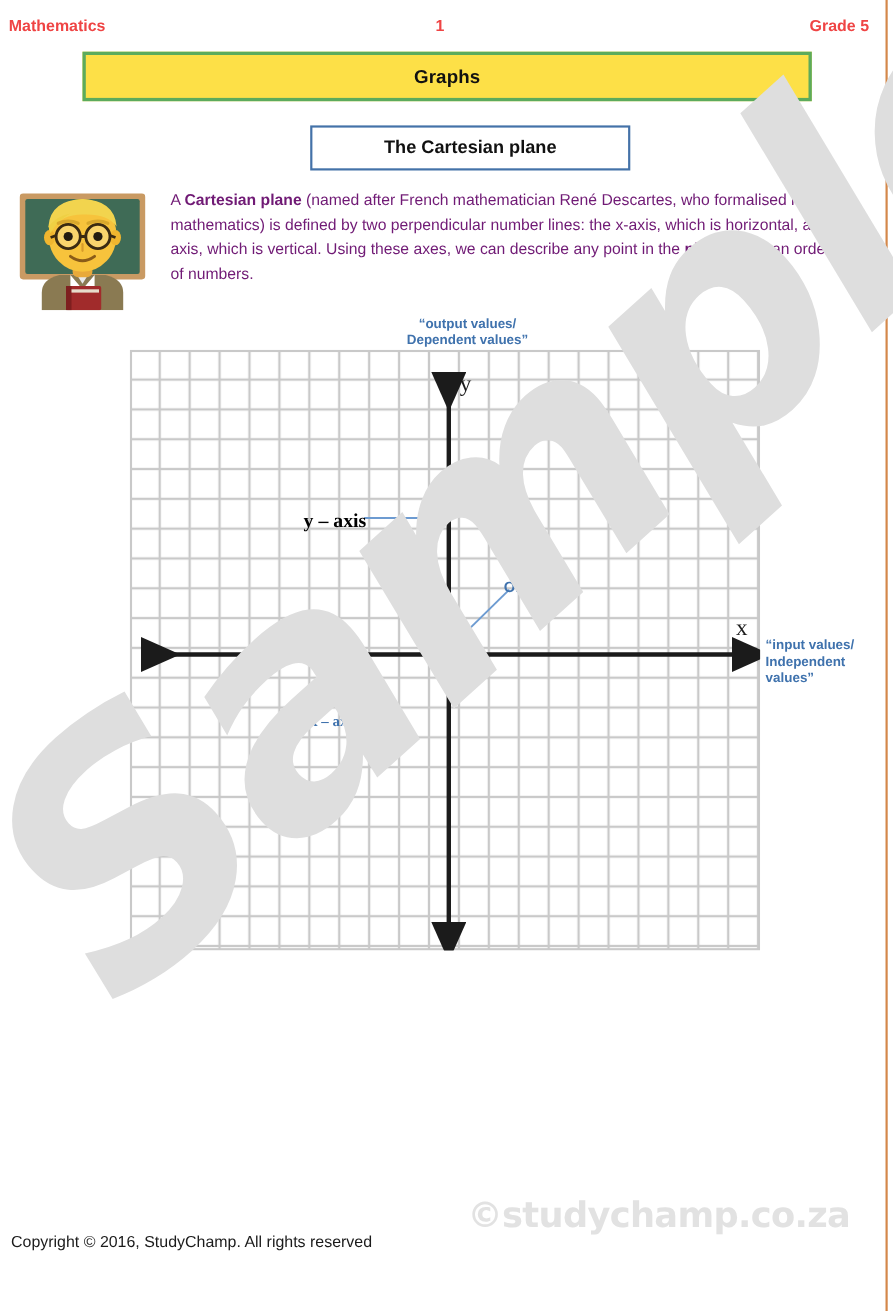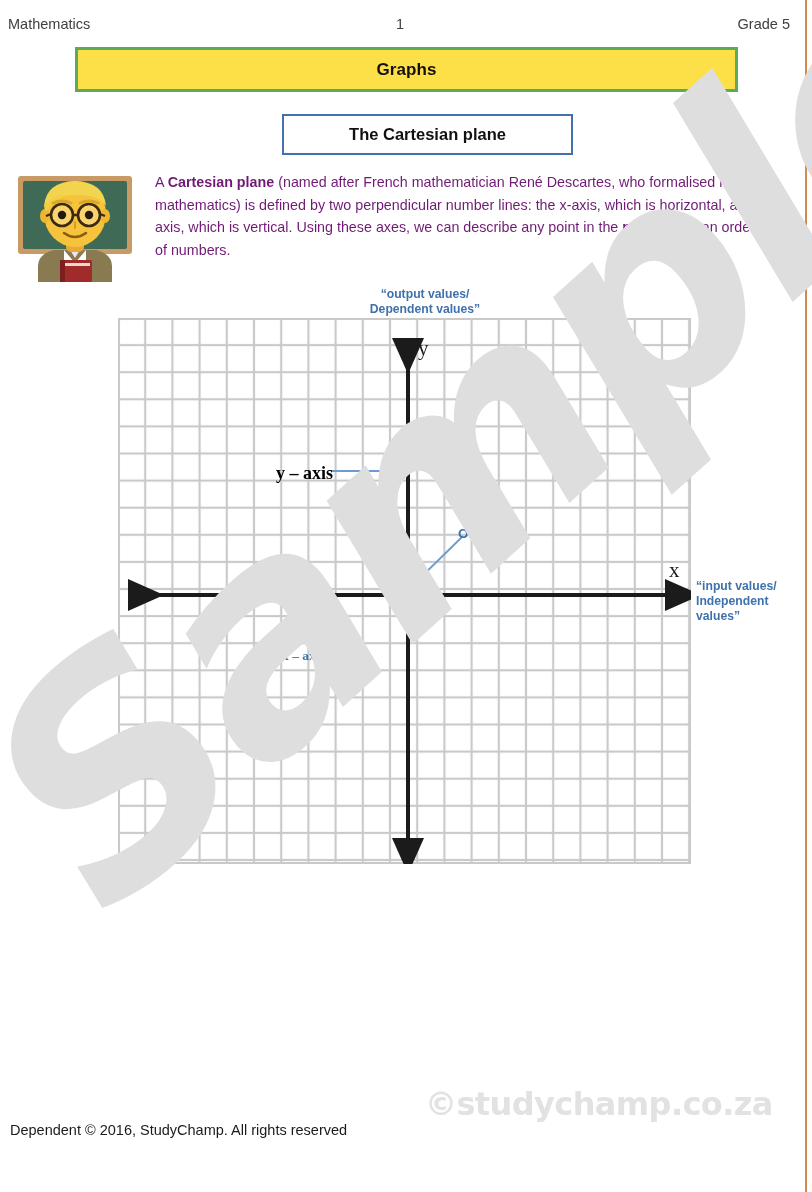--- a/index.html
+++ b/index.html
@@ -26,23 +26,23 @@
   }
 
   
   .hdr-row {
     position: absolute;
     top: 16px; left: 0;
     width: 800px; height: 22px;
   }
   .hdr-left, .hdr-center, .hdr-right {
     position: absolute;
-    font-weight: normal;
+    font-weight: bold;
     font-size: 14.5px;
-    color: #404040;
+    color: #ef4444;
     white-space: nowrap;
   }
   .hdr-left  { left: 8px;  top: 0; }
   .hdr-center{ left: 0; top: 0; width: 800px; text-align: center; }
   .hdr-right { right: 10px; top: 0; }
 
   
   .title-banner {
     position: absolute;
     left: 75px; top: 47px;
@@ -296,15 +296,15 @@
     <div class="axis-letter x-letter">x</div>
 
     <div class="lbl-yaxis">y – axis</div>
     <div class="lbl-xaxis">x – axis</div>
     <div class="lbl-origin">Origin</div>
   </div>
 
   <div class="wm-sample">Sample</div>
   <div class="wm-site">©studychamp.co.za</div>
 
-  <div class="footer">Dependent © 2016, StudyChamp. All rights reserved</div>
+  <div class="footer">Copyright © 2016, StudyChamp. All rights reserved</div>
 
 </div>
 
 </body></html>

